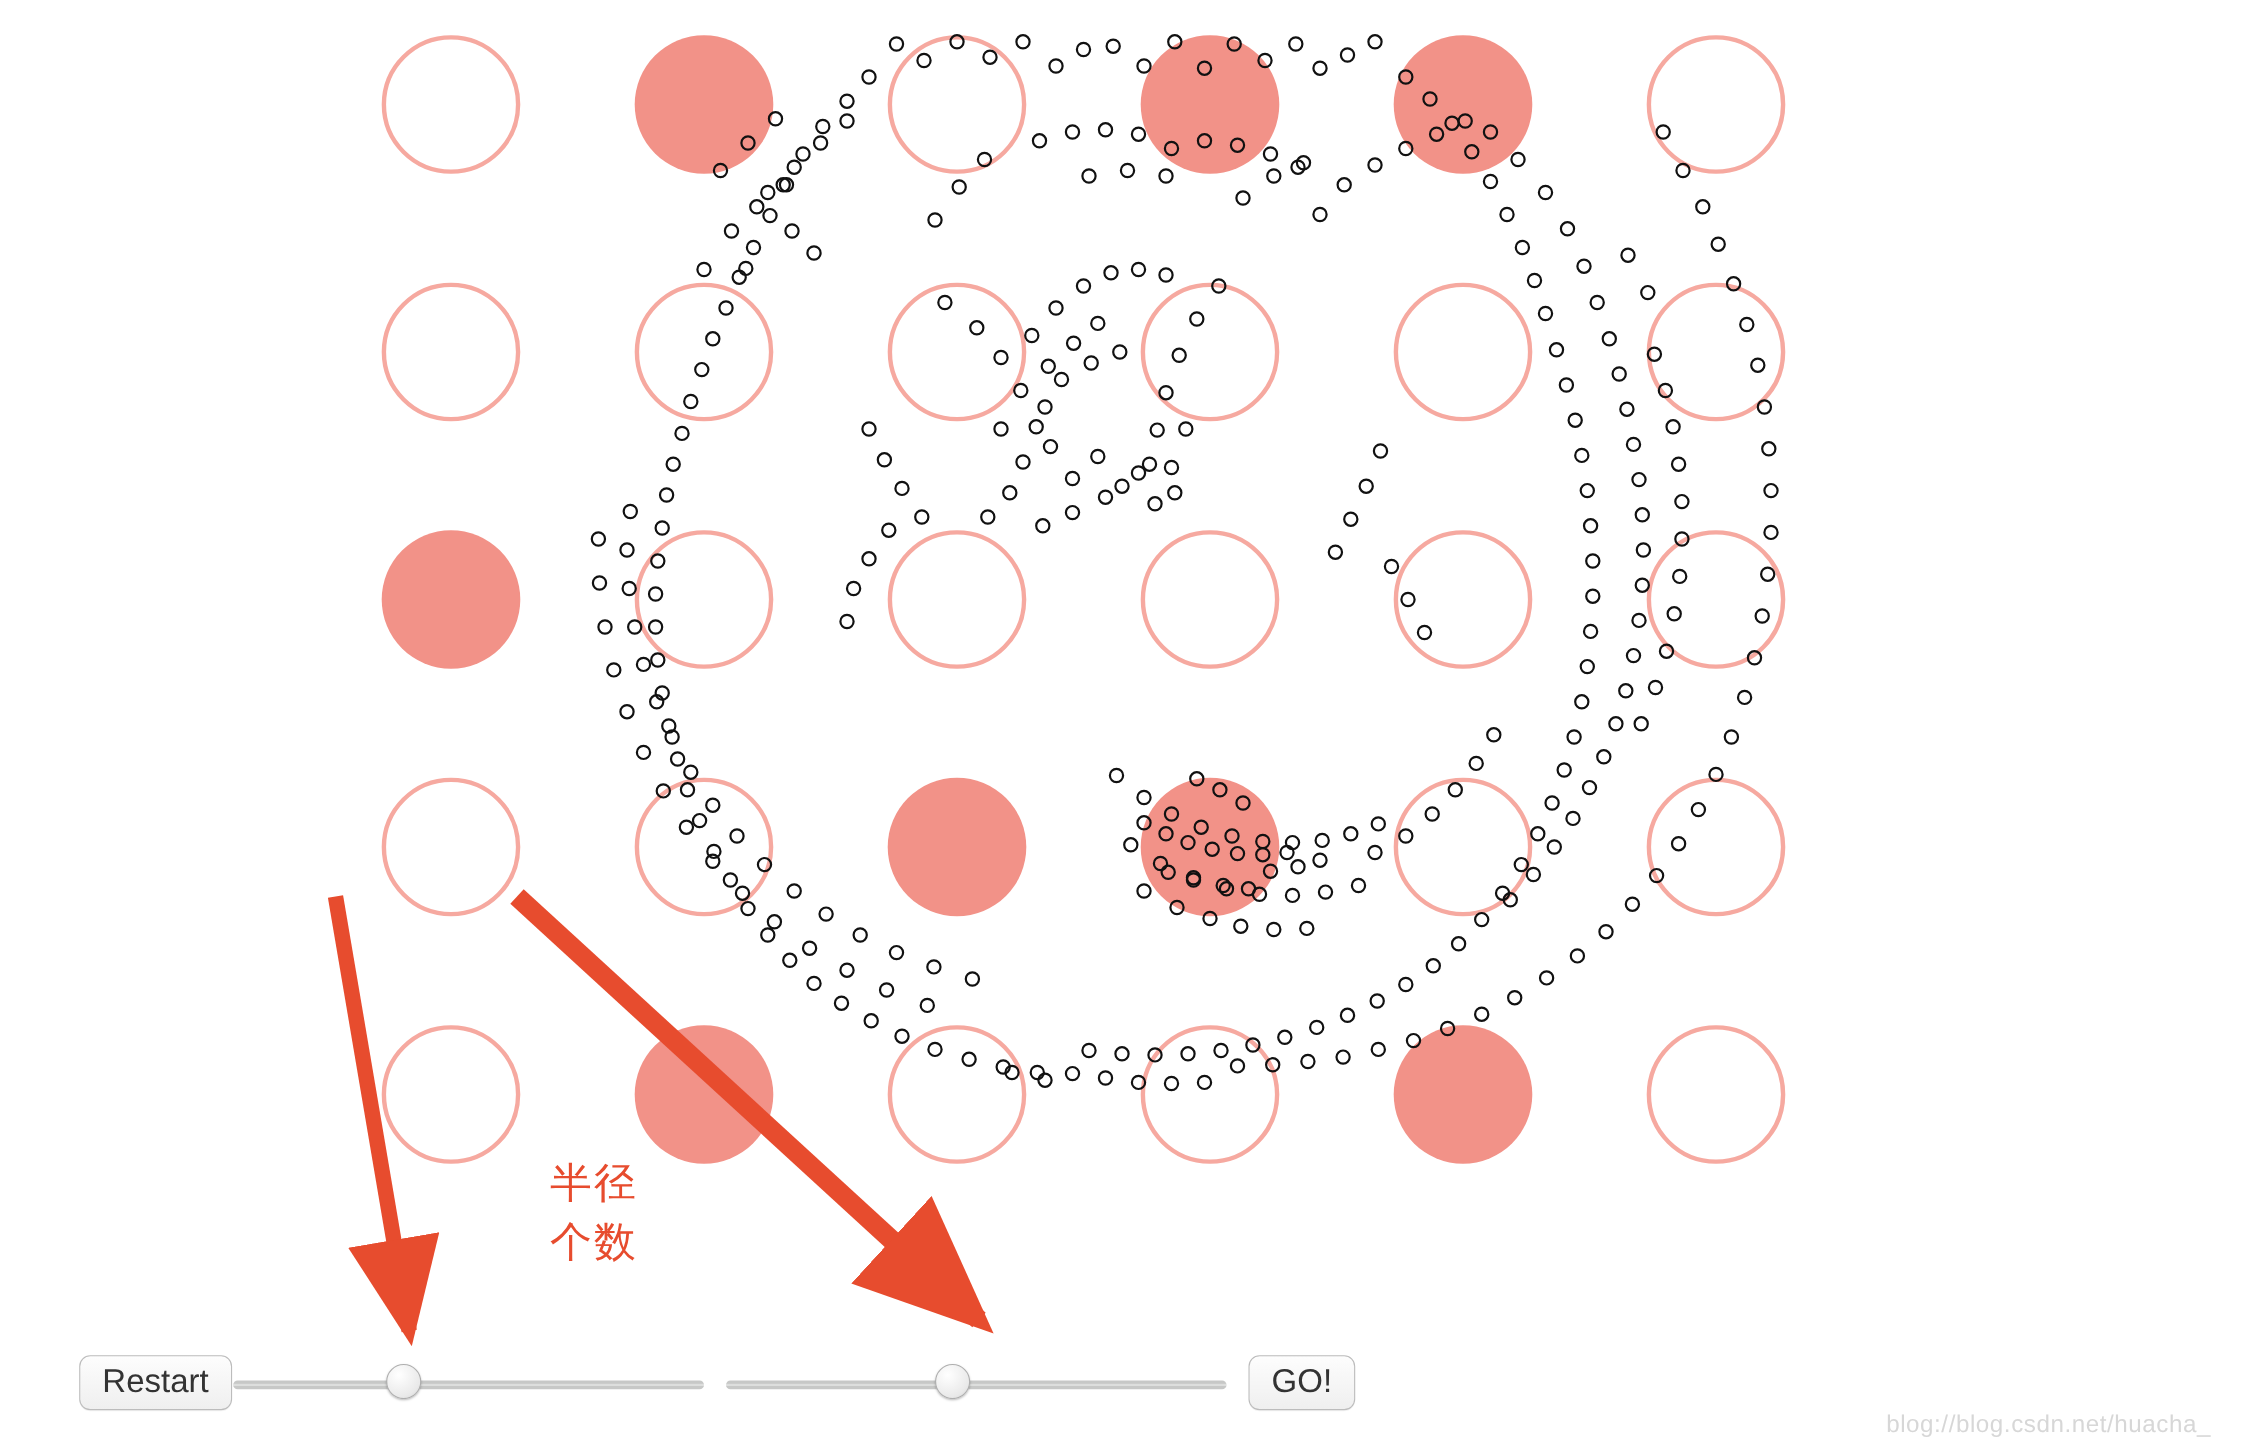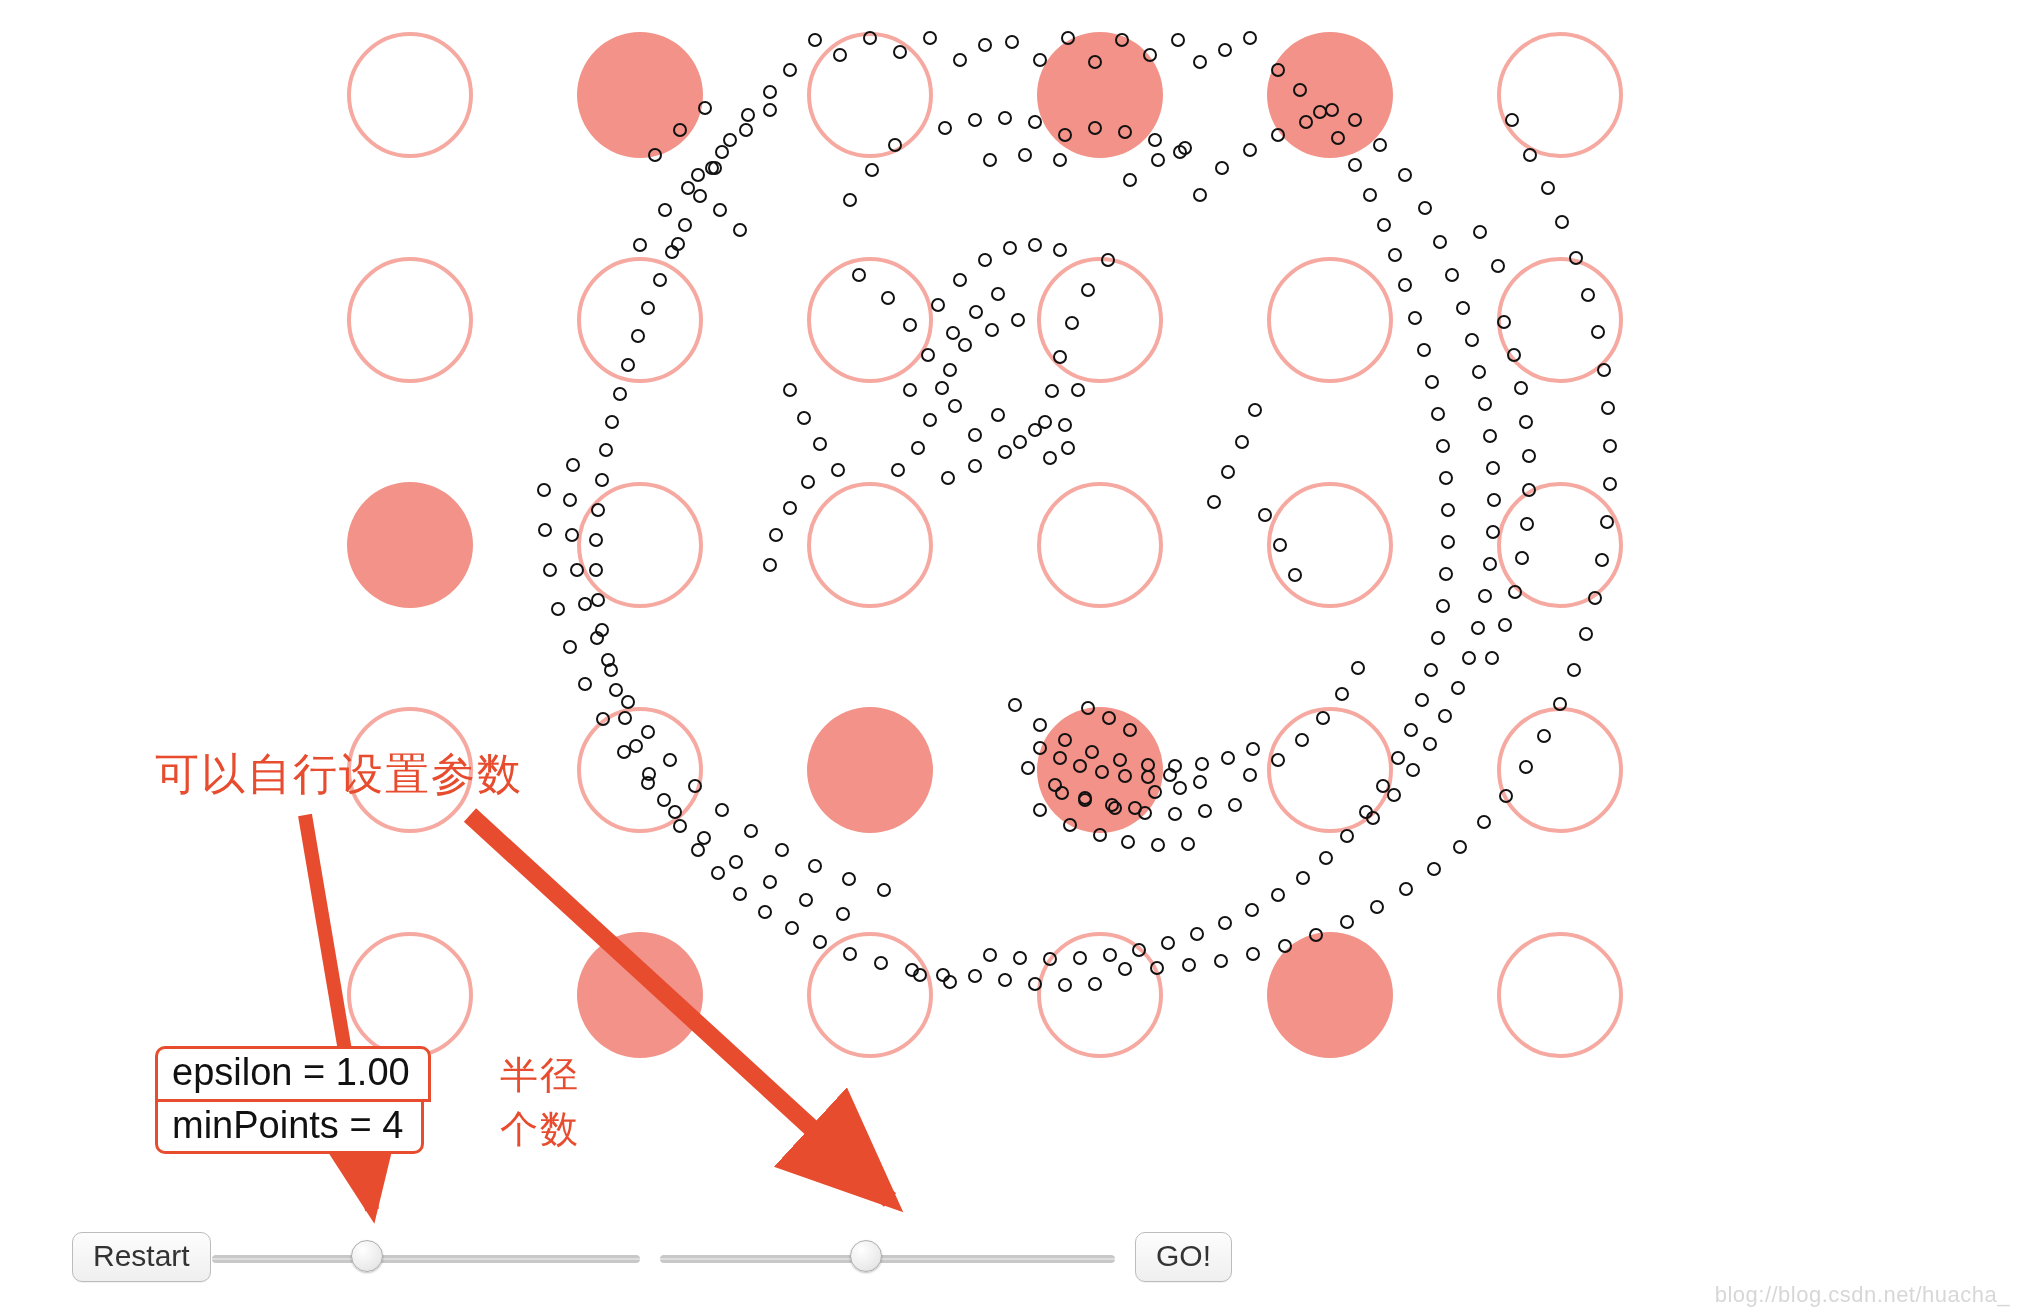--- a/index.html
+++ b/index.html
@@ -525,38 +525,33 @@
       <div class="pt" style="left: 1071px; top: 383px;"></div>
       <div class="pt" style="left: 1058px; top: 418px;"></div>
       <div class="pt" style="left: 1043px; top: 451px;"></div>
       <div class="pt" style="left: 911px; top: 441px;"></div>
       <div class="pt" style="left: 891px; top: 463px;"></div>
       <div class="pt" style="left: 1123px; top: 723px;"></div>
       <div class="pt" style="left: 1102px; top: 711px;"></div>
       <div class="pt" style="left: 1081px; top: 701px;"></div>
     </div>
 
-  <div class="anno-heading">可以自行设置参数</div>
 
   <svg class="arrow-svg" viewBox="0 0 2040 1316">
     <defs>
       <marker id="ah" markerWidth="8" markerHeight="8" refX="6" refY="3" orient="auto">
         <path d="M0,0 L7,3 L0,6 Z" fill="#e74c2e"></path>
       </marker>
     </defs>
 
     <path d="M305,815 L372,1210" stroke="#e74c2e" stroke-width="14" fill="none" marker-end="url(#ah)"></path>
 
     <path d="M470,815 L890,1200" stroke="#e74c2e" stroke-width="18" fill="none" marker-end="url(#ah)"></path>
   </svg>
 
-  <div class="param-stack">
-    <div class="param-box first">epsilon = 1.00</div><br>
-    <div class="param-box second">minPoints = 4</div>
-  </div>
   <div class="param-anno" style="left:500px; top:1050px;">半径</div>
   <div class="param-anno" style="left:500px; top:1104px;">个数</div>
 
   <button class="btn" style="left:72px; top:1232px;">Restart</button>
 
   <div class="slider" style="left:212px; top:1248px; width:428px;">
     <div class="track"></div>
     <div class="thumb" id="thumb1" style="left: 139.08px;"></div>
   </div>
 

